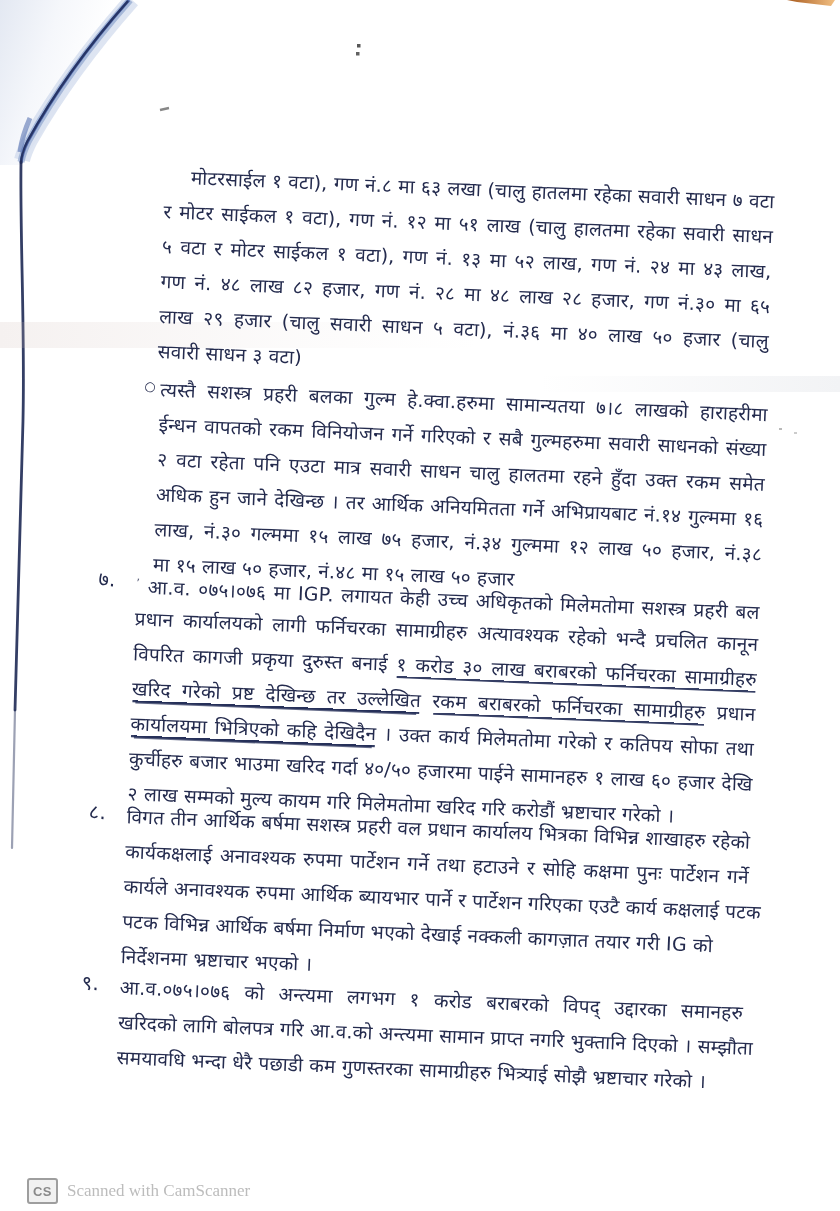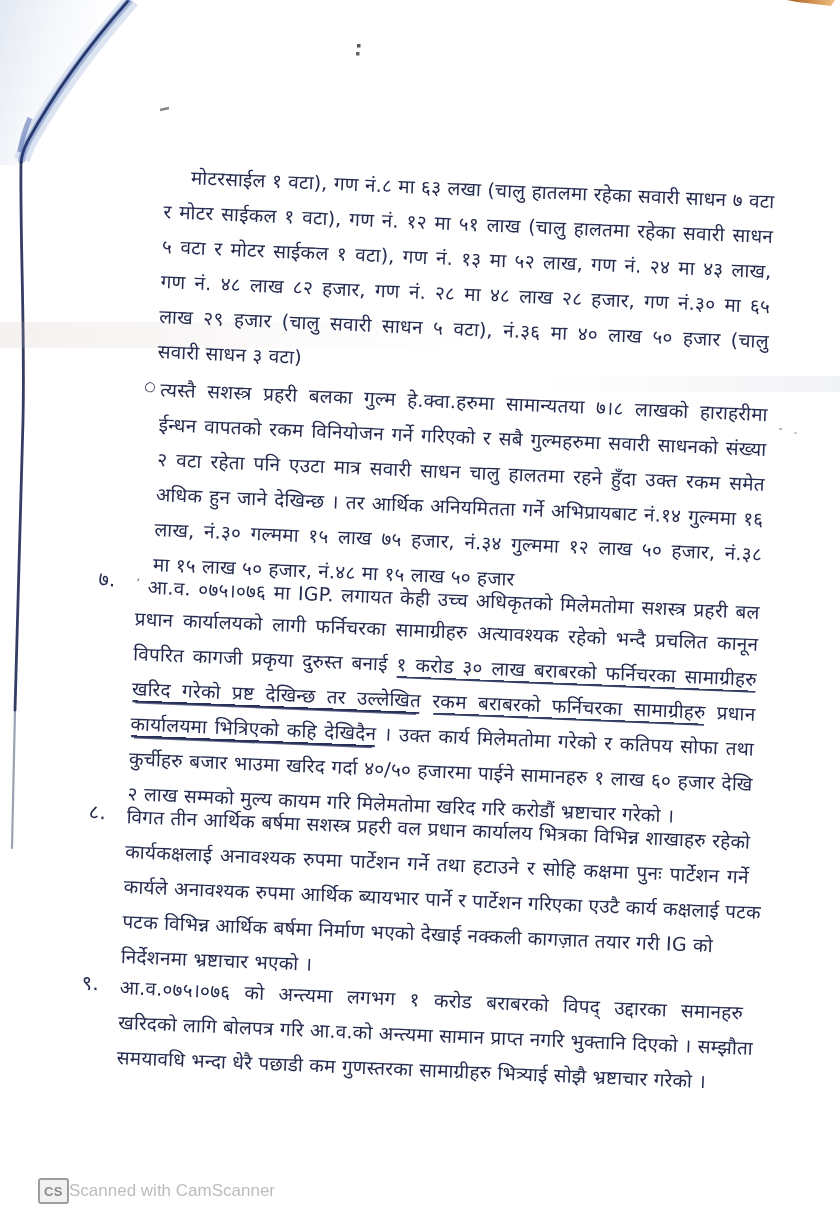--- a/index.html
+++ b/index.html
@@ -25,27 +25,27 @@
   #blk-1 .marker{left:10px;top:7px;font-size:13px;}
   #blk-1 .lines{margin-left:26px;}
   #blk-2 .lines,#blk-3 .lines,#blk-4 .lines{margin-left:38px;}
   .line{height:35px;line-height:35px;white-space:nowrap;text-align:left;}
   .line.fill{text-align:justify;text-align-last:justify;}
   #blk-0 .line:first-child{text-indent:26px;}
   .u1{box-shadow:0 3px 0 -1px rgba(32,42,84,.9);padding-bottom:1px;}
   .u2{box-shadow:0 3px 0 -1px rgba(32,42,84,.9),0 7px 0 -4px rgba(32,42,84,.7);padding-bottom:1px;}
   .u3{font-size:12px;vertical-align:6px;color:rgba(36,43,78,.75);}
   
-  .watermark{position:absolute;left:23px;top:1178px;display:flex;align-items:center;padding-left:15px;}
+  .watermark{position:absolute;left:12px;top:1178px;display:flex;align-items:center;padding-left:15px;}
   .cs-badge{display:inline-flex;align-items:center;justify-content:center;
     width:27px;height:22px;border:2.5px solid #9e9e9e;border-radius:3px;background:#f1f1f1;
     color:#8a8a8a;font-weight:bold;font-size:13px;letter-spacing:.5px;
     font-family:"Liberation Sans",sans-serif;}
-  .cs-label{font-size:17px;color:#bcbcbc;
-    font-family:Liberation Sans, sans-serif;}
+  .cs-label{margin-left:9px;font-size:17px;color:#bcbcbc;
+    font-family:Liberation Serif, serif;}
 </style>
 </head>
 <body>
 
 <div class="page">
 
   <svg class="artifacts" width="840" height="1211" viewBox="0 0 840 1211">
     <defs>
       <linearGradient id="cornerG" x1="0" y1="0" x2="0.9" y2="0.35">
         <stop offset="0" stop-color="#e3e8f2"></stop>

